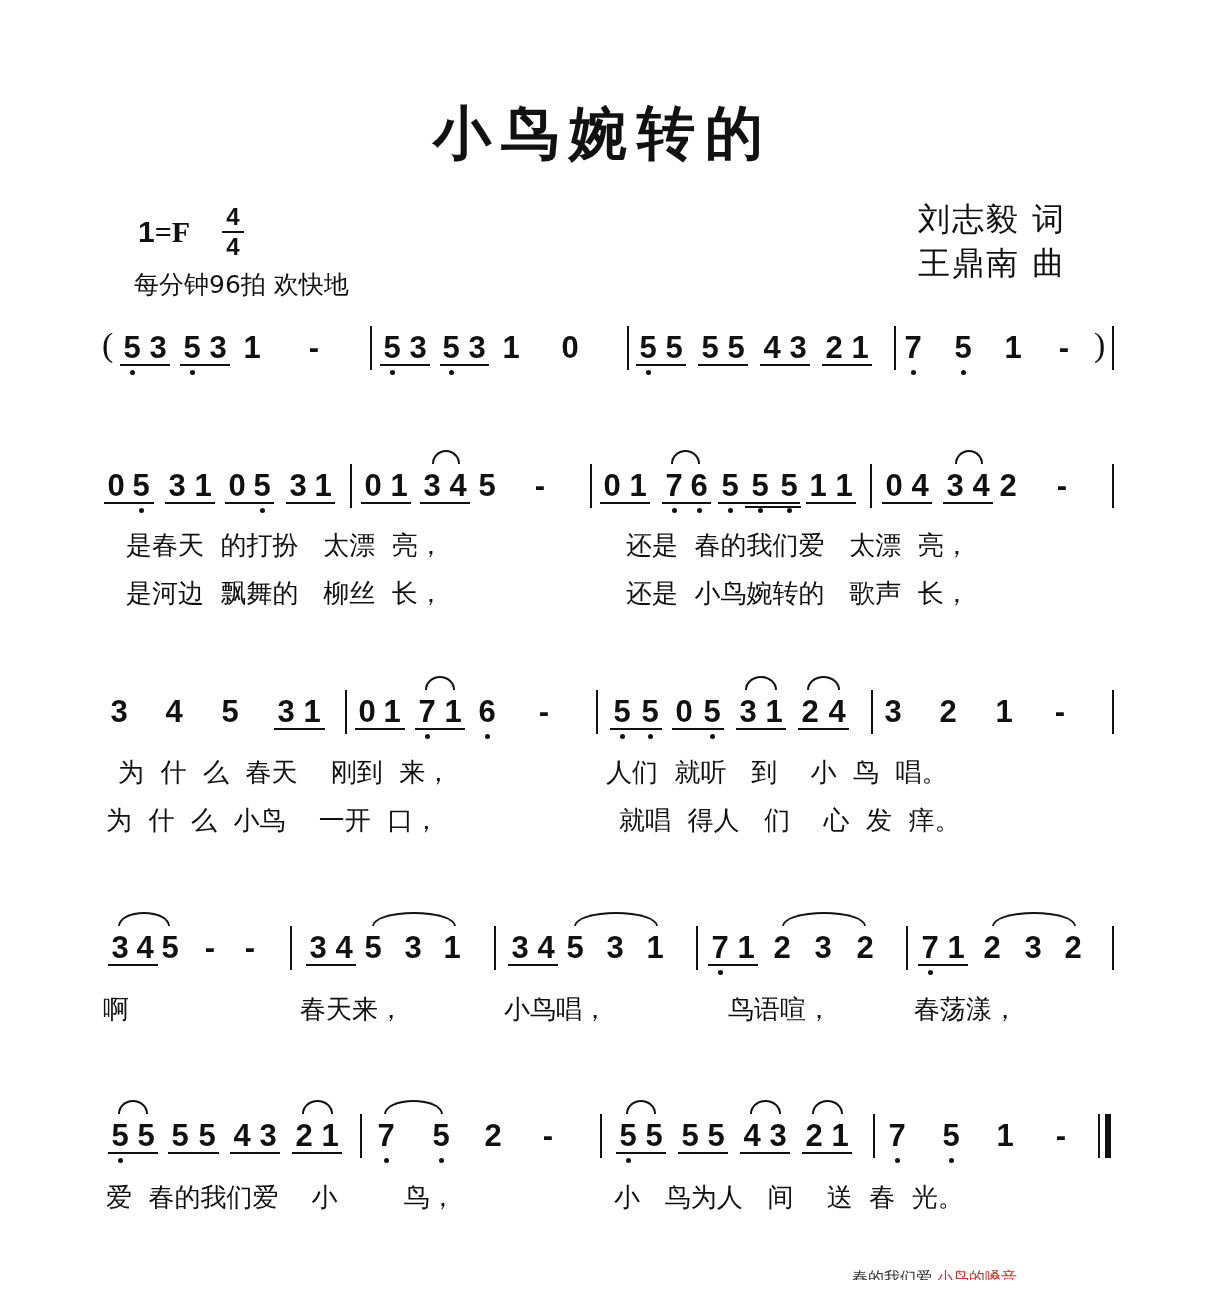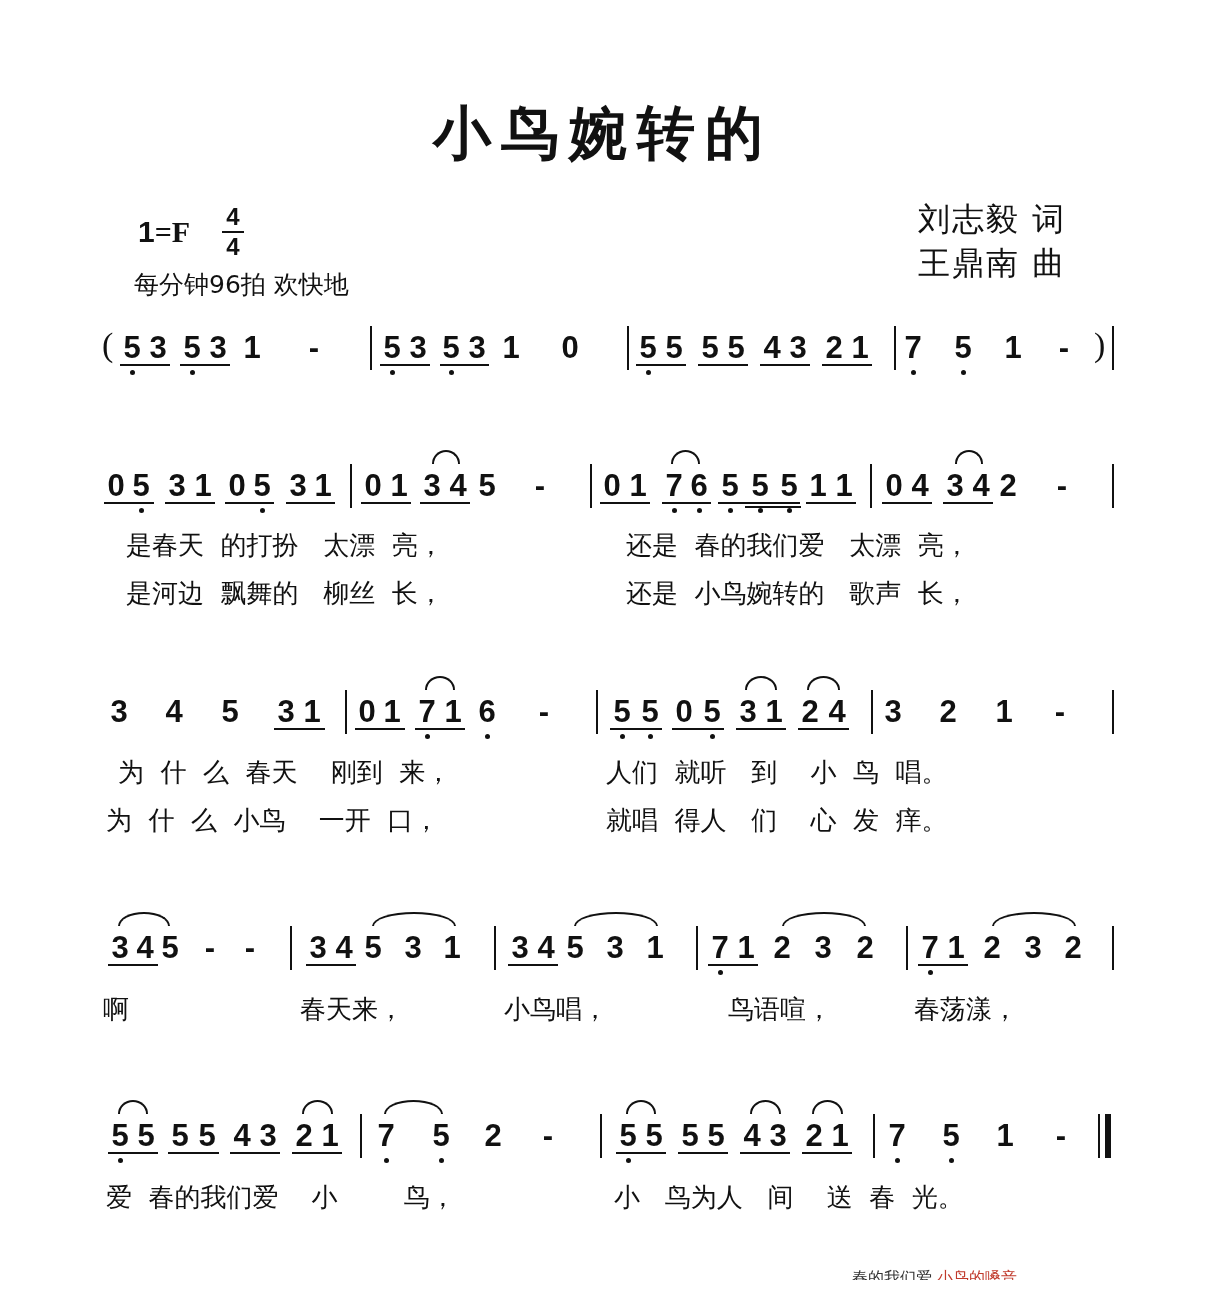--- a/index.html
+++ b/index.html
@@ -187,21 +187,21 @@
     <div class="bar" style="left: 345px; top: 690px; height: 44px;"></div>
     <div class="bar" style="left: 596px; top: 690px; height: 44px;"></div>
     <div class="bar" style="left: 871px; top: 690px; height: 44px;"></div>
     <div class="bar" style="left: 1112px; top: 690px; height: 44px;"></div>
     <div class="slur" style="left: 425px; width: 30px; top: 676px;"></div>
     <div class="slur" style="left: 745px; width: 32px; top: 676px;"></div>
     <div class="slur" style="left: 807px; width: 33px; top: 676px;"></div>
     <div class="ly" style="left: 106px; top: 755px; margin-left: 12px;">为  什  么  春天    刚到  来，</div>
     <div class="ly" style="left: 606px; top: 755px;">人们  就听   到    小  鸟  唱。</div>
     <div class="ly" style="left: 106px; top: 803px;">为  什  么  小鸟    一开  口，</div>
-    <div class="ly" style="left: 606px; top: 803px;">就唱  得人   们    心  发  痒。</div>
+    <div class="ly" style="left: 619px; top: 803px;">就唱  得人   们    心  发  痒。</div>
     <div class="n" style="left: 109px; top: 932px;">3</div>
     <div class="n" style="left: 134px; top: 932px;">4</div>
     <div class="n" style="left: 159px; top: 932px;">5</div>
     <div class="n" style="left: 199px; top: 932px;">-</div>
     <div class="n" style="left: 239px; top: 932px;">-</div>
     <div class="n" style="left: 307px; top: 932px;">3</div>
     <div class="n" style="left: 333px; top: 932px;">4</div>
     <div class="n" style="left: 362px; top: 932px;">5</div>
     <div class="n" style="left: 402px; top: 932px;">3</div>
     <div class="n" style="left: 441px; top: 932px;">1</div>

